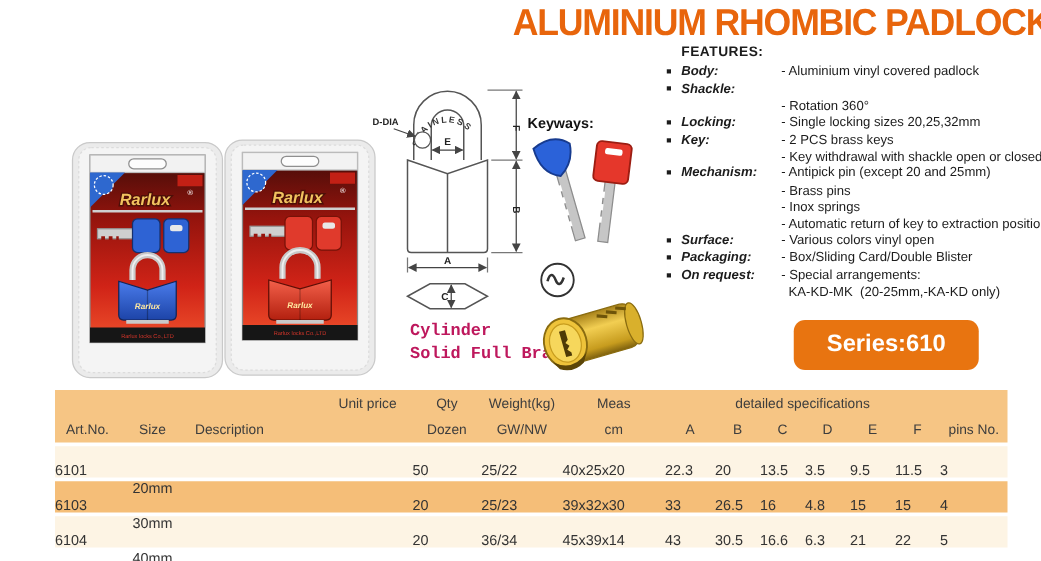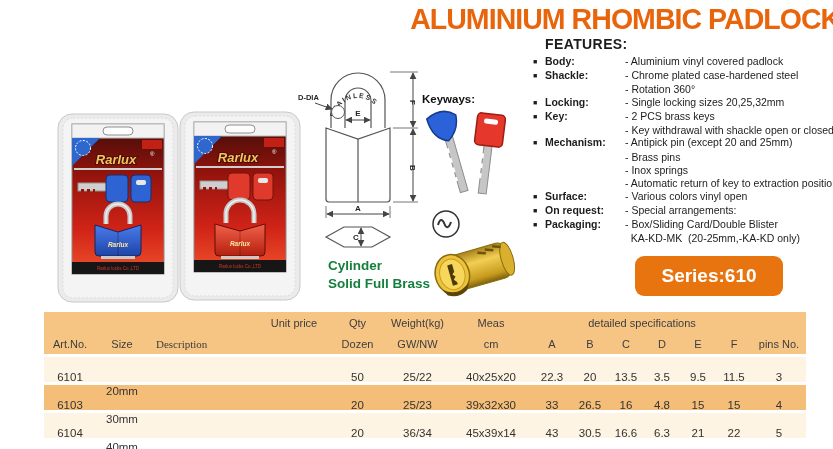--- a/index.html
+++ b/index.html
@@ -8,70 +8,69 @@
     background:#ffffff;font-family:"Liberation Sans",sans-serif;color:#222;
   }
   
   .page-title{
     position:absolute;left:388px;top:2px;width:443px;text-align:right;
     font-size:30px;font-weight:bold;color:#e8650c;letter-spacing:-1px;
     transform:scaleX(.95);transform-origin:right center;white-space:nowrap;
   }
   
   .features{position:absolute;left:533px;top:36px;width:300px;font-size:10.5px;color:#1c1c1c;}
-  .features .f-head{font-size:14px;font-weight:bold;letter-spacing:.4px;margin:0 0 3px 12px;}
+  .features .f-head{font-size:11px;font-weight:bold;letter-spacing:.4px;margin:0 0 3px 12px;}
   .feat{display:flex;line-height:12.9px;}
   .fb{width:12px;font-size:7px;padding-top:1px;flex:none;}
-  .fl{width:80px;font-weight:bold;flex:none;}
+  .fl{width:80px;font-weight:bold;font-style:italic;flex:none;}
   .ft{white-space:pre;}
   
   .keyways-label{position:absolute;left:422px;top:93px;font-size:11.5px;font-weight:bold;color:#111;}
-  .cylinder-label{position:absolute;left:328px;top:257px;font-size:13.5px;font-weight:bold;color:#15803d;line-height:18px;}
+  .cylinder-label{position:absolute;left:328px;top:257px;font-size:13.5px;font-weight:bold;color:#be185d;line-height:18px;font-family:Liberation Mono, monospace;}
   
   .series-badge{
     position:absolute;left:635px;top:256px;width:148px;height:40px;
     background:#e87410;border-radius:9px;display:flex;align-items:center;justify-content:center;
   }
   .series-badge span{color:#fff;font-size:19px;font-weight:bold;}
   
   .spec-table{position:absolute;left:44px;top:312px;width:762px;
     --cols:52px 52px 110px 72px 55px 65px 82px 40px 36px 36px 36px 36px 36px 54px;}
   .hdr{display:grid;grid-template-columns:var(--cols);grid-template-rows:21px 21px;
     background:#f6c584;height:42px;font-size:11px;color:#3d3d3d;}
   .hdr>div{display:flex;align-items:center;justify-content:center;}
   .hc1{grid-row:1;} .hc2{grid-row:2;}
-  .c1{grid-column:1;} .c2{grid-column:2;} .c3{grid-column:3;justify-content:flex-start !important;padding-left:8px;font-family:Liberation Serif, serif;}
+  .c1{grid-column:1;} .c2{grid-column:2;} .c3{grid-column:3;justify-content:flex-start !important;padding-left:8px;}
   .c4{grid-column:4;} .c5{grid-column:5;} .c6{grid-column:6;} .c7{grid-column:7;}
   .c8{grid-column:8;} .c9{grid-column:9;} .c10{grid-column:10;} .c11{grid-column:11;}
   .c12{grid-column:12;} .c13{grid-column:13;} .c14{grid-column:14;}
   .cspan{grid-column:8 / 14;grid-row:1;}
   .trow{display:grid;grid-template-columns:var(--cols);height:25px;margin-top:3px;
     align-items:center;font-size:11.5px;color:#333;background:#fdf4e4;}
   .trow.hl{background:#f5be78;}
-  .trow>div{text-align:center;}
+  .trow>div{}
   .trow>div:nth-child(2){text-align:left;padding-left:10px;margin-top:28px;}
   
   .abs{position:absolute;}
 </style>
 </head>
 <body>
 
 <div class="page-title">ALUMINIUM RHOMBIC PADLOCK</div>
 
 <div class="features">
   <div class="f-head">FEATURES:</div>
   <div class="feat">
       <span class="fb">■</span>
       <span class="fl">Body:</span>
       <span class="ft">- Aluminium vinyl covered padlock</span>
     </div>
   <div class="feat">
       <span class="fb">■</span>
       <span class="fl">Shackle:</span>
-      <span class="ft">- Chrome plated case-hardened steel</span>
     </div>
   <div class="feat">
       <span class="fb"></span>
       <span class="fl"></span>
       <span class="ft">- Rotation 360°</span>
     </div>
   <div class="feat">
       <span class="fb">■</span>
       <span class="fl">Locking:</span>
       <span class="ft">- Single locking sizes 20,25,32mm</span>
@@ -110,27 +109,27 @@
       <span class="fl"></span>
       <span class="ft">- Automatic return of key to extraction position</span>
     </div>
   <div class="feat">
       <span class="fb">■</span>
       <span class="fl">Surface:</span>
       <span class="ft">- Various colors vinyl open</span>
     </div>
   <div class="feat">
       <span class="fb">■</span>
+      <span class="fl">Packaging:</span>
+      <span class="ft">- Box/Sliding Card/Double Blister</span>
+    </div>
+  <div class="feat">
+      <span class="fb">■</span>
       <span class="fl">On request:</span>
       <span class="ft">- Special arrangements:</span>
-    </div>
-  <div class="feat">
-      <span class="fb">■</span>
-      <span class="fl">Packaging:</span>
-      <span class="ft">- Box/Sliding Card/Double Blister</span>
     </div>
   <div class="feat">
       <span class="fb"></span>
       <span class="fl"></span>
       <span class="ft">  KA-KD-MK  (20-25mm,-KA-KD only)</span>
     </div>
 </div>
 
 <svg class="abs" style="left:56px;top:112px" width="124" height="192" viewBox="0 0 124 192">
   <defs>

